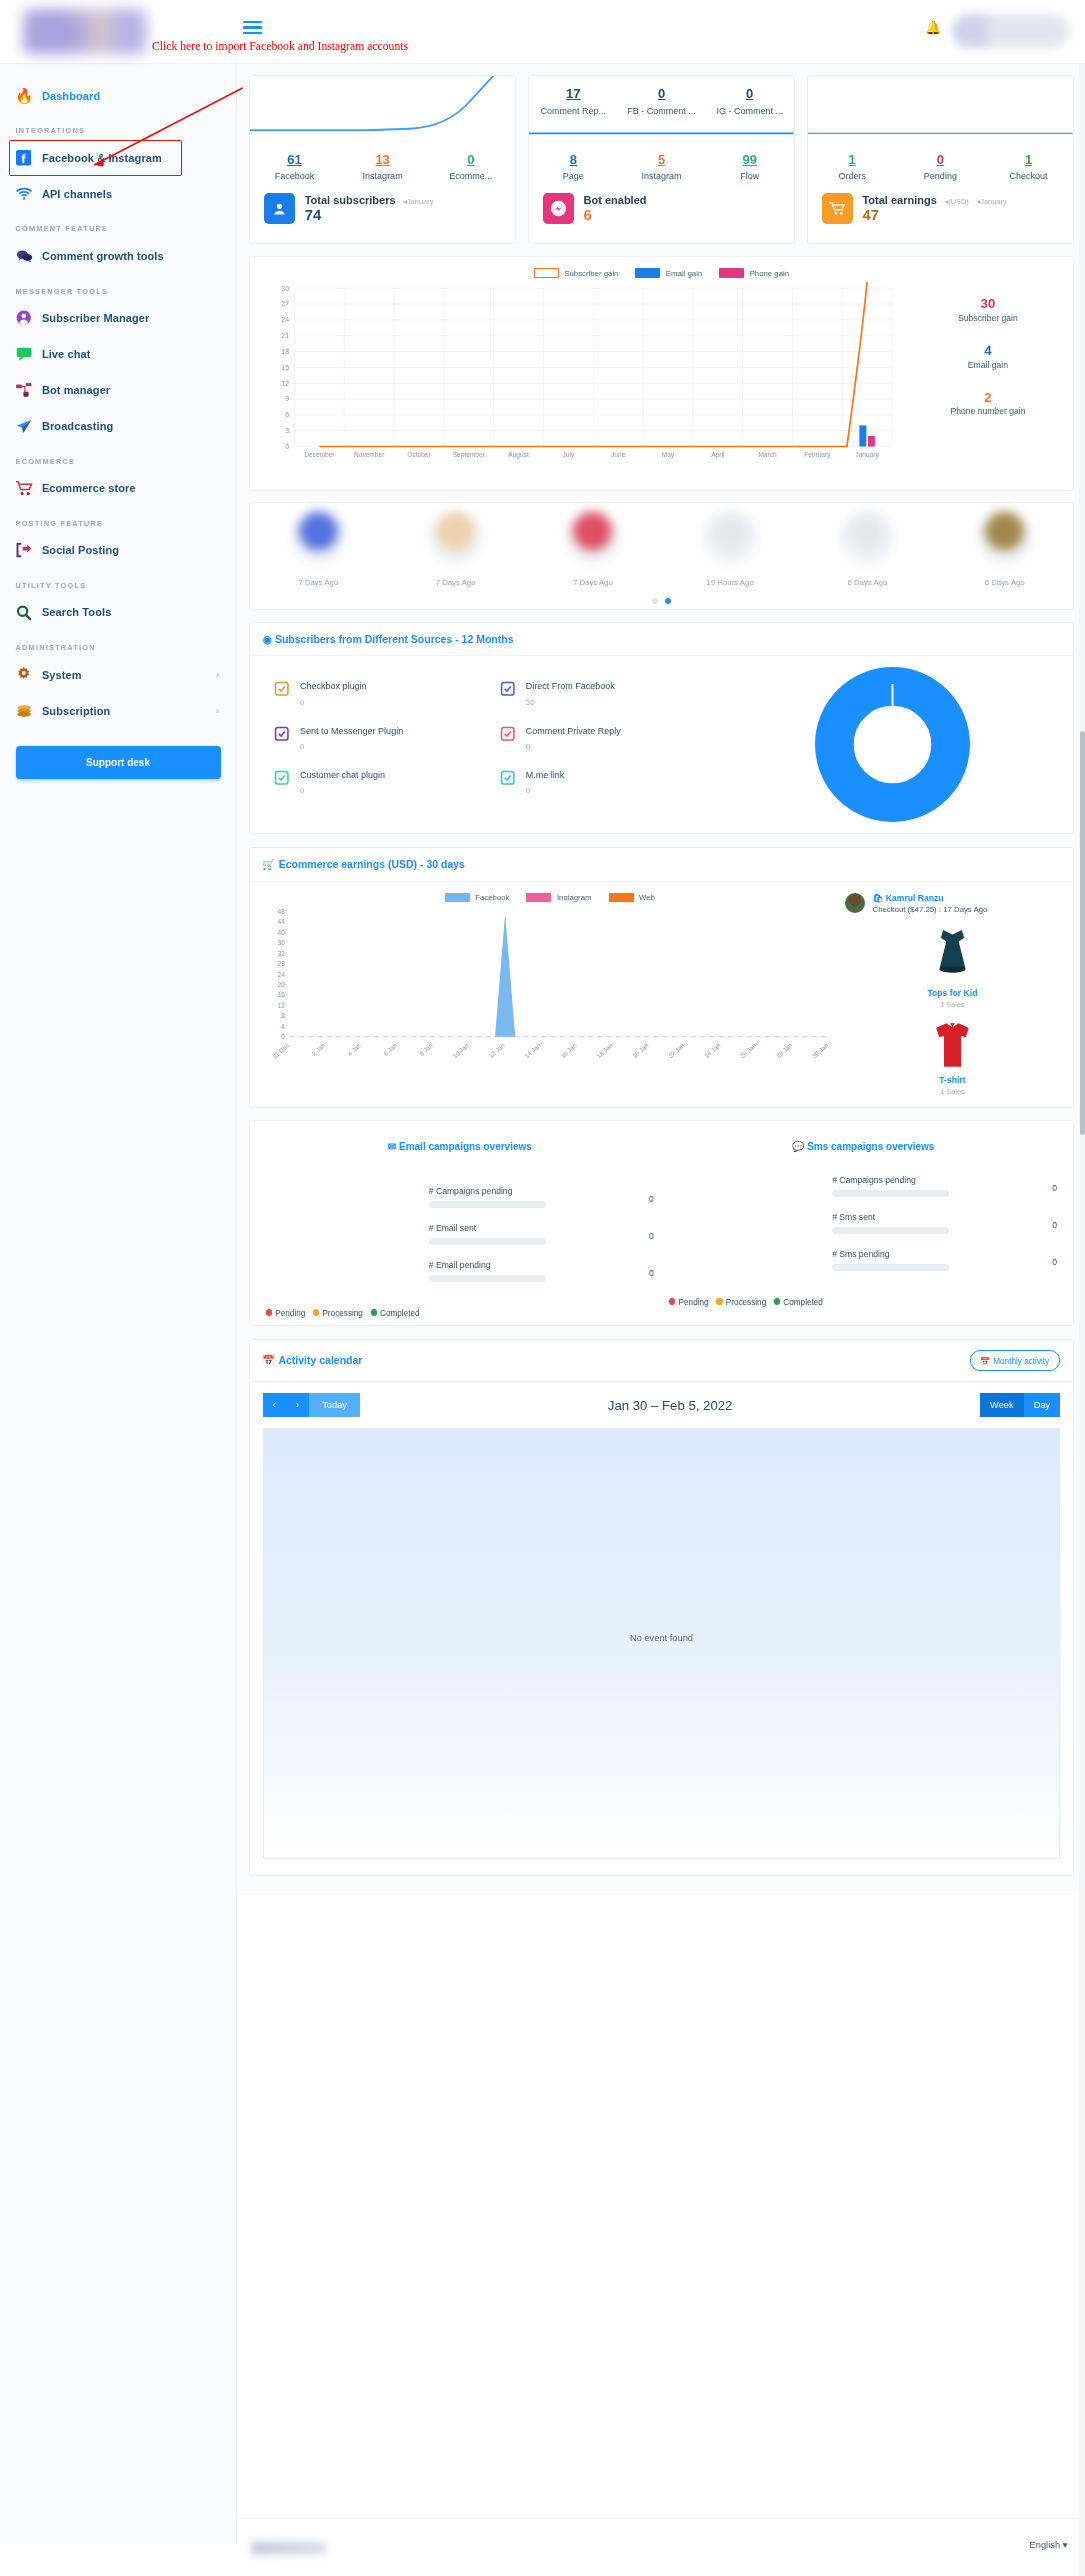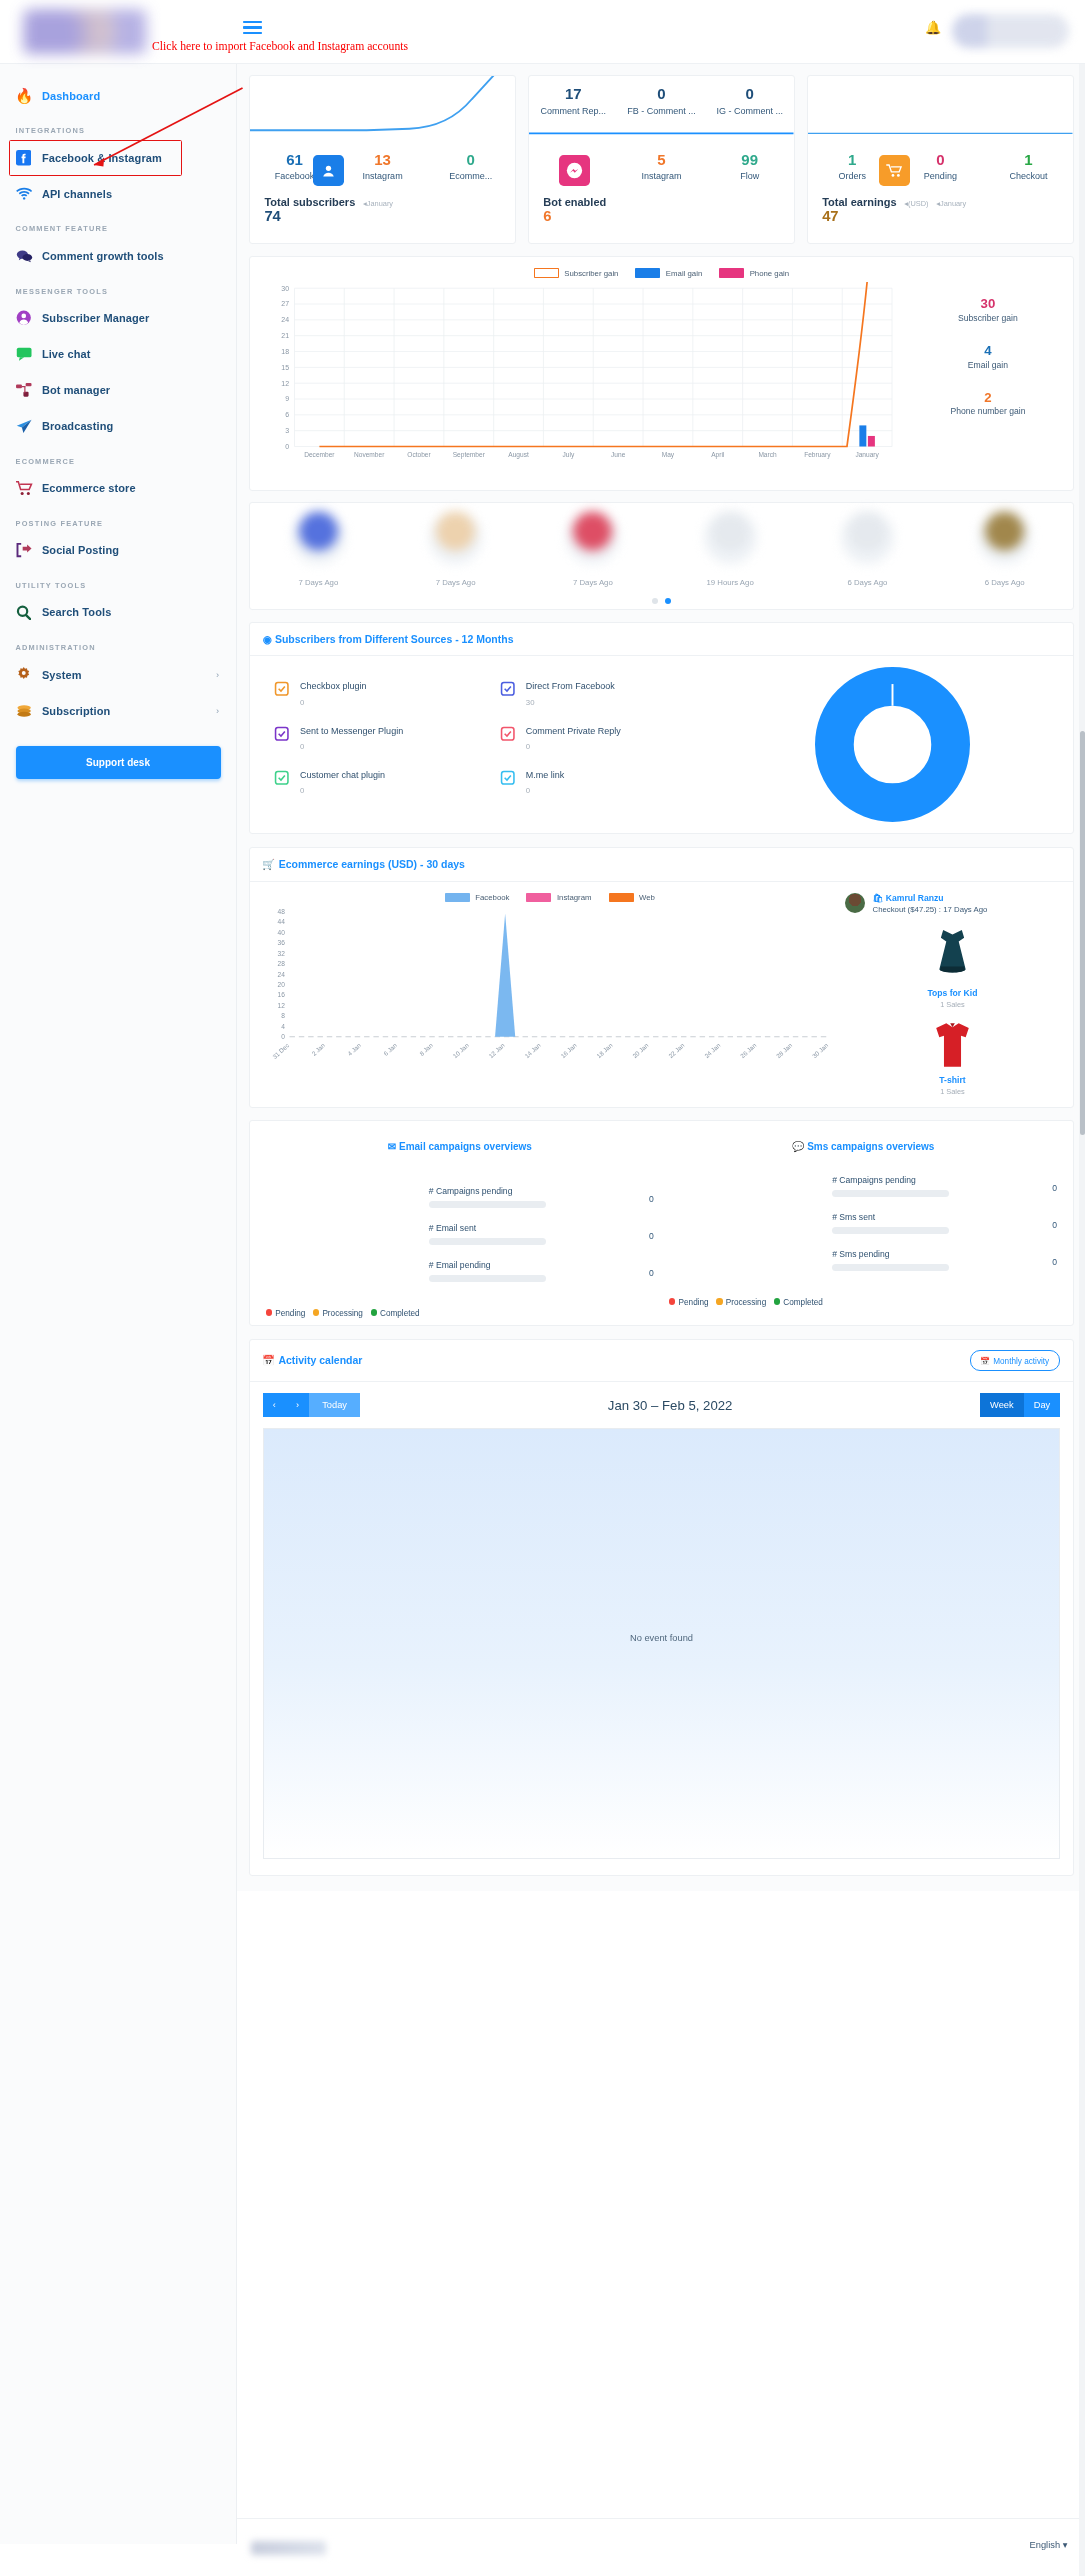--- a/index.html
+++ b/index.html
@@ -74,24 +74,24 @@
     background:#fafbfc; padding:11px 12.4px 0 12.4px;
   }
   .card{ background:#fff; border:0.8px solid #edf0f3; border-radius:3.1px; }
 
   
   .stats-row{ display:flex; gap:12.4px; }
   .stat-card{ flex:1; height:169px; position:relative; overflow:hidden; }
   .spark{ position:absolute; left:0; top:0; width:100%; height:76px;}
   .stat-nums{ display:flex; position:absolute; top:75px; left:0; width:100%;}
   .stat-col{ flex:1; text-align:center;}
-  .stat-col .n{ font-size:15px; font-weight:bold; line-height:18.7px;}
+  .stat-col .n{ font-size:13px; font-weight:bold; line-height:18.7px;text-decoration:underline;}
   .stat-col .t{ font-size:9px; color:#33587a; margin-top:1.6px; white-space:nowrap;
                 overflow:hidden; text-overflow:ellipsis; padding:0 3.1px;}
-  .stat-foot{ position:absolute; left:14px; bottom:18.7px; display:flex; align-items:center; gap:9.3px;flex-direction:column;}
+  .stat-foot{ position:absolute; left:14px; bottom:18.7px; display:flex; align-items:center; gap:9.3px;}
   .stat-ico{ width:31px; height:31px; border-radius:4.7px; display:flex; align-items:center;
              justify-content:center; color:#fff; font-size:15.5px;}
   .stat-foot .ft{ font-size:11px; font-weight:bold; color:#253d56;}
   .stat-foot .fv{ font-size:14.8px; font-weight:bold; margin-top:0.8px;}
   .stat-meta{ font-size:7.4px; color:#a8b2bd; margin-left:4.7px; font-weight:normal;}
 
   
   .panel{ margin-top:12.4px; }
   .panel-head{ padding:10px 12.4px; border-bottom:0.8px solid #eef1f4; }
   .panel-title{ color:#1a90ff; font-size:10.5px; font-weight:bold;}

